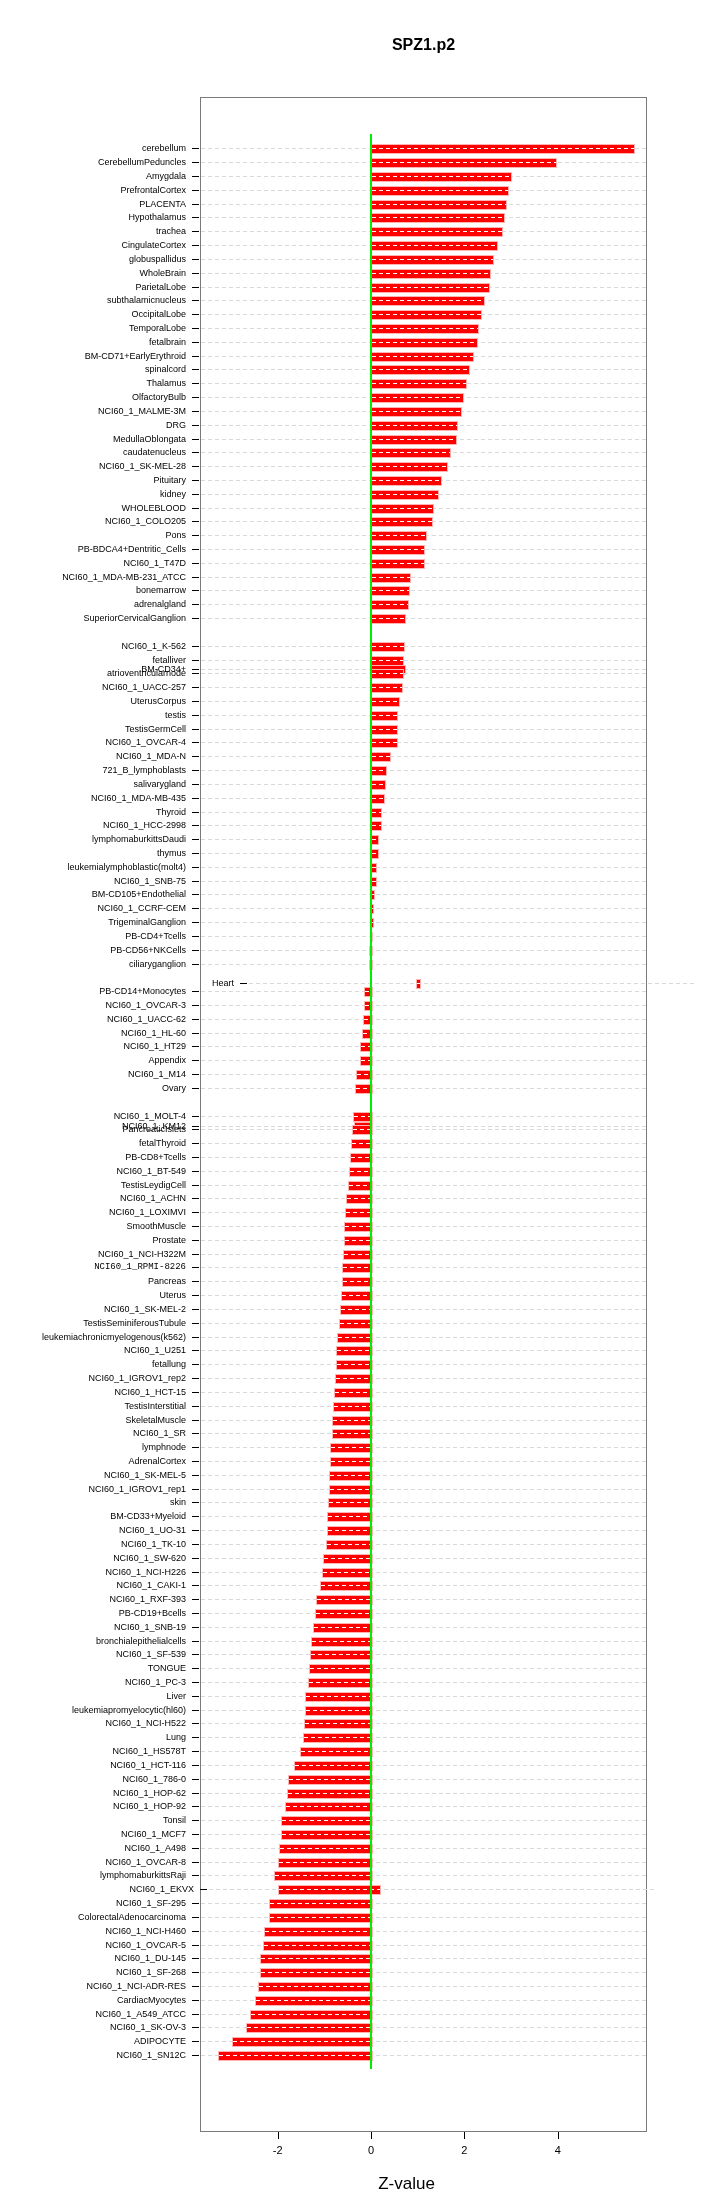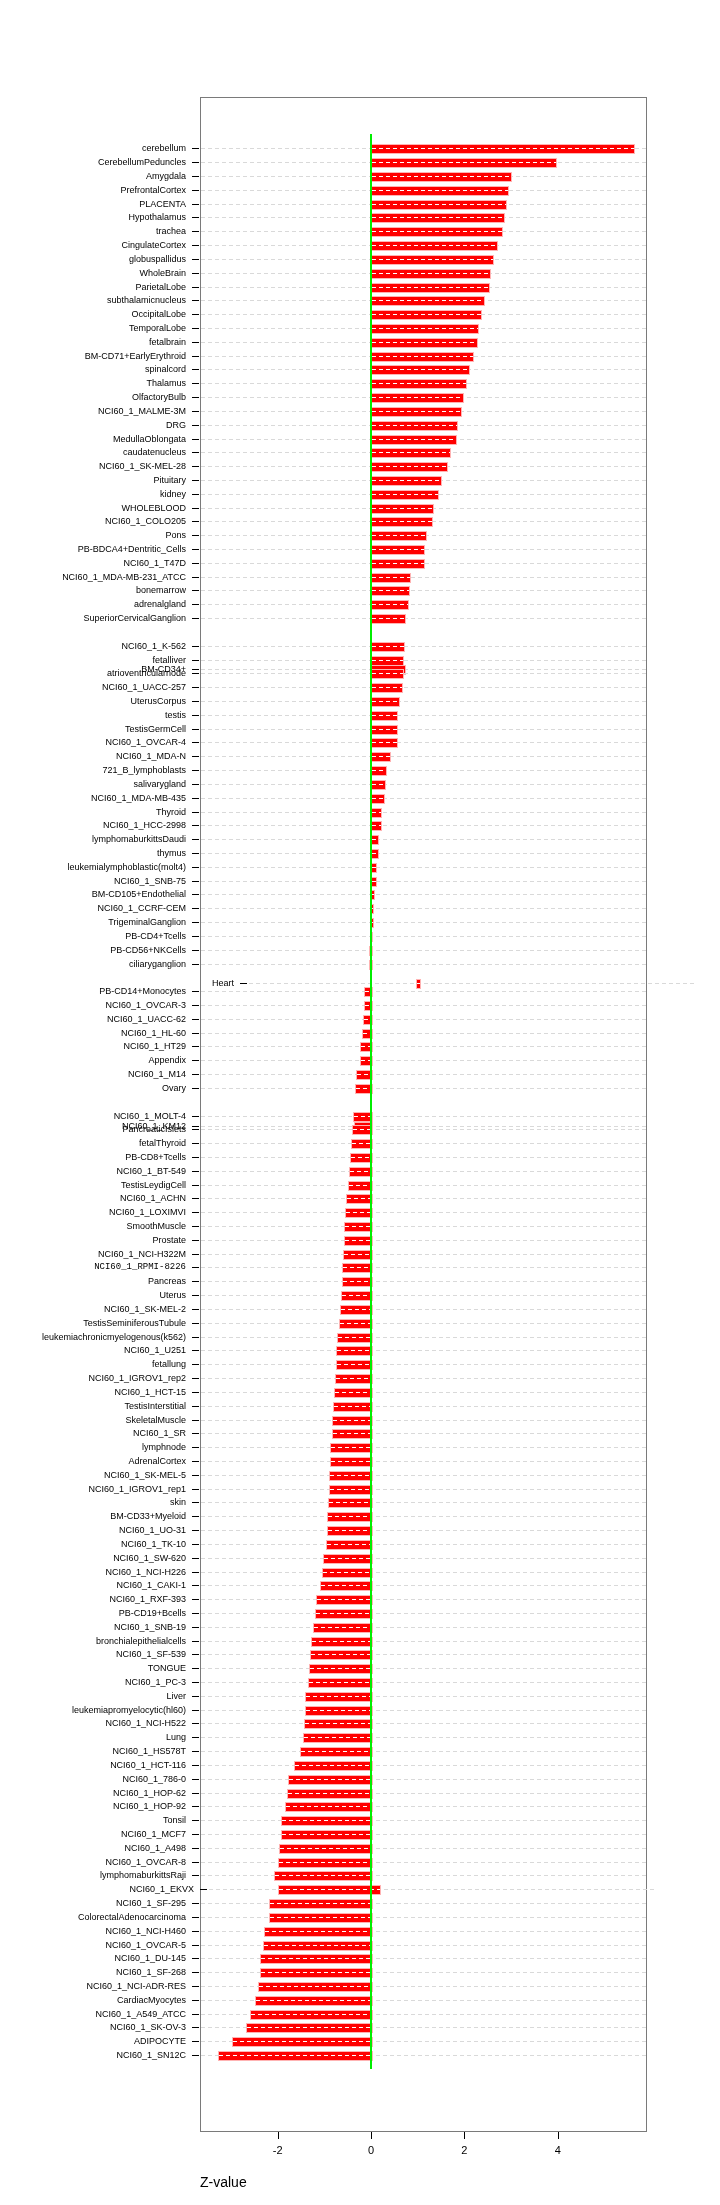--- a/index.html
+++ b/index.html
@@ -37,28 +37,29 @@
     position:absolute;left:0;top:3px;width:100%;height:1px;
     background-image:repeating-linear-gradient(90deg,#ffffff 0 4px,transparent 4px 7px);
   }
   .zero-line{position:absolute;left:370px;top:134px;width:2px;height:1935px;background:#00ee00;}
   .xtick{position:absolute;top:2132px;width:1px;height:7px;background:#000;}
   .xtick-label{
     position:absolute;top:2144px;width:40px;text-align:center;
     font-size:11px;color:#000;
   }
   .xaxis-title{
-    position:absolute;left:200px;top:2174px;width:447px;text-align:left;
-    font-size:14px;color:#000;
+    position:absolute;left:183px;top:2174px;width:447px;text-align:center;
+    font-size:17px;color:#000;
   }
 </style>
 </head>
 <body>
 
 <div id="figure">
+  <div class="chart-title">SPZ1.p2</div>
   <div class="plot-box"></div>
   <div id="rows">
       <div class="row" style="top: 141.3px;">
         <div class="grid"></div>
         <div class="ylabel">cerebellum</div>
         <div class="ytick"></div>
         <div class="bar" style="left: 371px; width: 261.8px;">
           <div class="bar-dash"></div>
         </div>
       </div>

